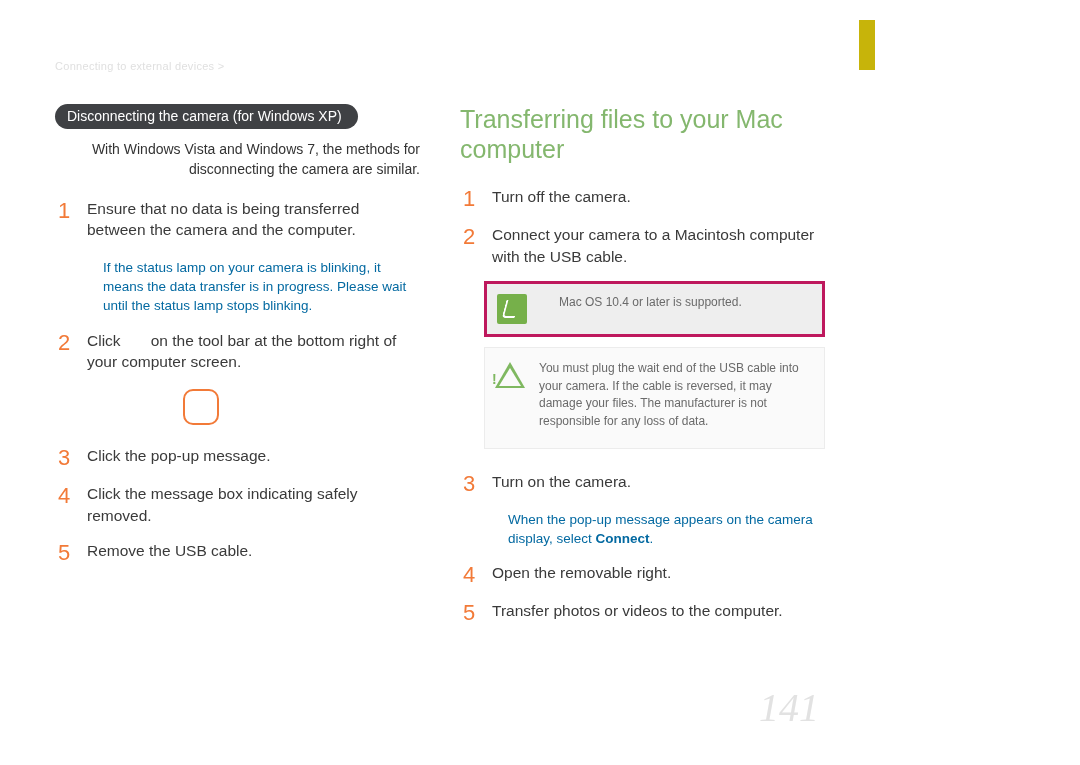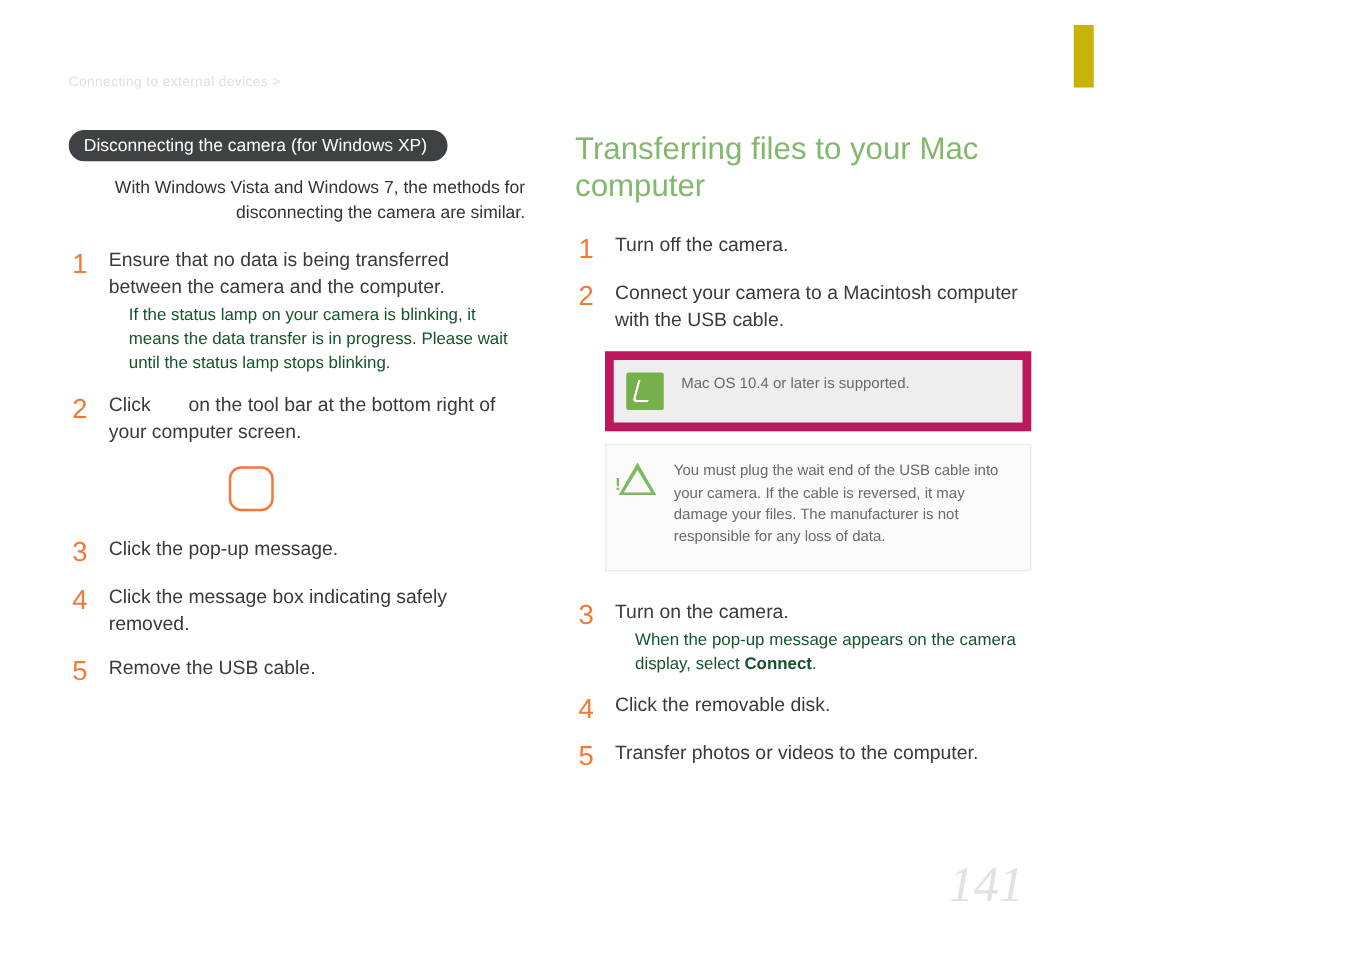--- a/index.html
+++ b/index.html
@@ -6,26 +6,26 @@
   .page{position:relative;width:875px;height:765px;box-sizing:border-box;padding:60px 50px 40px 55px;}
   .tab{position:absolute;top:20px;right:0;width:16px;height:50px;background:#c7b40a;}
   .breadcrumb{font-size:11px;color:#e0e0e0;letter-spacing:0.3px;margin-bottom:32px;}
   .cols{display:flex;gap:40px;}
   .col{flex:1;min-width:0;}
   .pill{display:inline-block;background:#3f4144;color:#ffffff;font-size:14px;padding:4px 16px 5px 12px;border-radius:14px;margin-bottom:10px;text-align:center;}
   .intro{font-size:14px;line-height:1.45;color:#333;margin-bottom:18px;text-align:right;}
   .step{display:flex;gap:14px;margin-bottom:14px;}
   .num{font-size:22px;font-weight:300;color:#f27a38;line-height:1;width:18px;flex-shrink:0;padding-top:2px;text-align:center;}
   .step-body{font-size:15.5px;line-height:1.4;color:#3a3a3a;}
-  .sub{font-size:13.5px;line-height:1.4;color:#14532d;margin-top:2px;padding-left:16px;}
+  .sub{font-size:13.5px;line-height:1.4;color:#0369a1;margin-top:18px;padding-left:16px;}
   .sub b{font-weight:600;}
   .icon-slot{height:40px;display:flex;align-items:center;justify-content:flex-start;padding-left:128px;margin:4px 0 18px 0;}
   .rounded-sq{width:32px;height:32px;border:2.5px solid #f27a38;border-radius:10px;}
   .heading{font-size:25px;font-weight:300;color:#84b76e;margin:0 0 22px 0;line-height:1.2;}
-  .notebox{background:#eeeeee;border:7px solid #be185d;display:flex;align-items:flex-start;padding:10px 14px 10px 10px;gap:14px;margin:8px 0 10px 24px;}
+  .notebox{background:#eeeeee;border:3px solid #be185d;display:flex;align-items:flex-start;padding:10px 14px 10px 10px;gap:32px;margin:8px 0 10px 24px;}
   .notebox .note-icon{width:30px;height:30px;flex-shrink:0;display:flex;align-items:center;justify-content:center;}
   .note-pen{width:30px;height:30px;background:#76b04a;border-radius:2px;position:relative;}
   .note-pen::after{content:"";position:absolute;left:7px;top:6px;width:11px;height:16px;border:2px solid #fff;border-top:none;border-right:none;transform:skewX(-15deg);border-bottom-left-radius:4px;}
   .note-text,.warn-text{font-size:12px;line-height:1.45;color:#6a6a6a;}
   .warn-text p{margin:0 0 6px 0;}
   .warnbox{background:#fafafa;border:1px solid #ececec;display:flex;align-items:flex-start;padding:12px 14px 12px 10px;gap:14px;margin:0 0 22px 24px;}
   .warn-icon{width:30px;height:30px;flex-shrink:0;display:flex;align-items:center;justify-content:center;}
   .tri{width:0;height:0;border-left:15px solid transparent;border-right:15px solid transparent;border-bottom:26px solid #7fb860;position:relative;}
   .tri::after{content:"";position:absolute;top:6px;left:-11px;width:0;height:0;border-left:11px solid transparent;border-right:11px solid transparent;border-bottom:18px solid #fafafa;}
   .tri-bang{position:absolute;top:9px;left:-3px;font-size:14px;color:#7fb860;font-weight:600;z-index:2;}
@@ -114,21 +114,21 @@
         <div class="num">3</div>
         <div class="step-body">
           <span>Turn on the camera.</span>
           <div class="sub">
             <span>When the pop-up message appears on the camera display, select </span><b>Connect</b><span>.</span>
           </div>
         </div>
       </div>
       <div class="step">
         <div class="num">4</div>
-        <div class="step-body">Click the removable disk.</div>
+        <div class="step-body">Open the removable right.</div>
       </div>
       <div class="step">
         <div class="num">5</div>
         <div class="step-body">Transfer photos or videos to the computer.</div>
       </div>
     </div>
 
   </div>
 
   <div class="pagenum">141</div>

